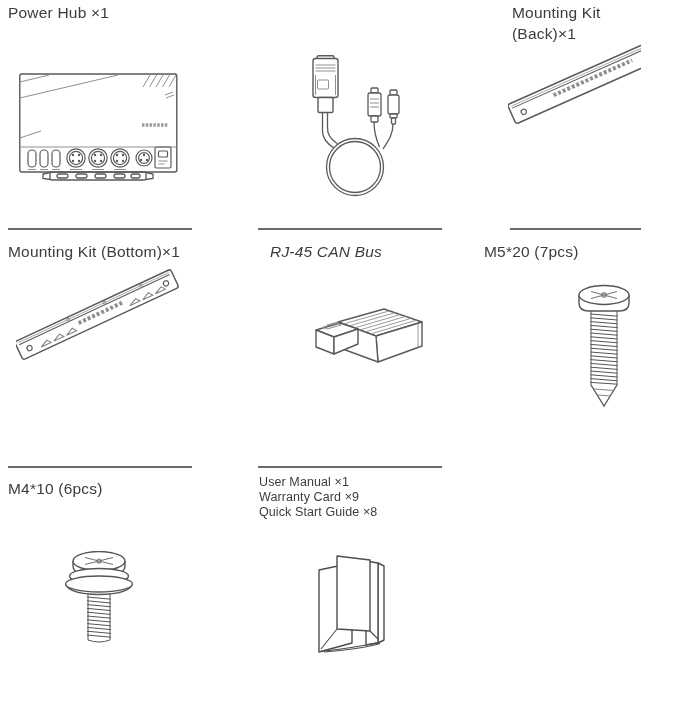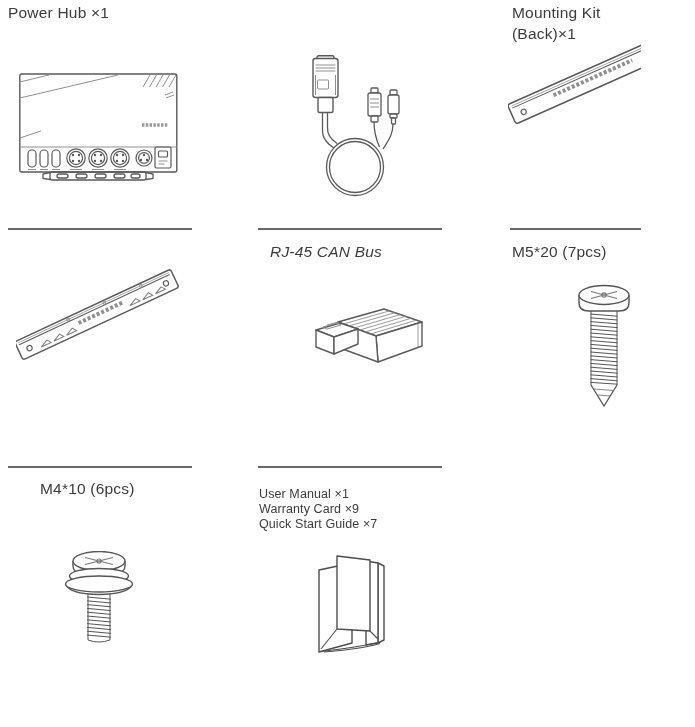--- a/index.html
+++ b/index.html
@@ -1,21 +1,21 @@
 <!DOCTYPE html>
 <html><head>
 <meta charset="utf-8">
 <style>
   html,body{margin:0;padding:0;background:#ffffff;}
   .page{
     position:relative;width:641px;height:727px;background:#ffffff;
     font-family:"Liberation Sans",sans-serif;color:#3c3c3c;overflow:hidden;
   }
   .label{position:absolute;font-size:15.5px;line-height:21px;letter-spacing:.2px;}
-  .label.small{font-size:12.5px;line-height:15px;letter-spacing:.1px;margin-top:12px;}
+  .label.small{font-size:12.5px;line-height:15px;letter-spacing:.1px;}
   .divider{position:absolute;height:2px;background:#6a6a6a;}
   .illus{position:absolute;}
   svg{display:block;}
 </style>
 </head>
 <body>
 
 <div class="page">
 
   <div class="label" style="left:8px;top:2px;">
@@ -141,24 +141,27 @@
         <circle cx="164" cy="-9" r="2.6" fill="none" stroke="#5a5a5a" stroke-width="1.2"></circle>
         <path d="M46,-11 h86" stroke="#8f8f8f" stroke-width="4" stroke-dasharray="3,2" fill="none"></path>
       </g>
     </svg>
   </div>
 
   <div class="divider" style="left:8px;top:228px;width:184px;"></div>
   <div class="divider" style="left:258px;top:228px;width:184px;"></div>
   <div class="divider" style="left:510px;top:228px;width:184px;"></div>
 
+  <div class="label" style="left:8px;top:241px;">
+    <div>Mounting Kit (Bottom)×1</div>
+  </div>
   <div class="label" style="left:270px;top:241px;font-style:italic;">
     <div>RJ-45 CAN Bus</div>
   </div>
-  <div class="label" style="left:512px;top:241px;">
+  <div class="label" style="left:484px;top:241px;">
     <div>M5*20 (7pcs)</div>
   </div>
 
   <div class="illus" style="left:16px;top:268px;">
     <svg width="175" height="102" viewBox="0 0 175 102">
       <g transform="translate(7,92) rotate(-25)">
         <rect x="0" y="-20" width="172" height="20" rx="2.5" fill="#ffffff" stroke="#5a5a5a" stroke-width="1.5"></rect>
         <path d="M3,-15.5 L169,-15.5" fill="none" stroke="#5a5a5a" stroke-width="1"></path>
         <path d="M3,-17.6 L169,-17.6" fill="none" stroke="#9a9a9a" stroke-width="0.8"></path>
         <circle cx="11" cy="-8" r="2.6" fill="none" stroke="#5a5a5a" stroke-width="1.2"></circle>
@@ -222,27 +225,27 @@
       <path d="M14,101 L27,122 L40,101" fill="#ffffff" stroke="#555555" stroke-width="1.3"></path>
       <g fill="none" stroke="#777777" stroke-width="0.9">
         <path d="M17,105 L37,106.5 M21,111 L33,112"></path>
       </g>
     </svg>
   </div>
 
   <div class="divider" style="left:8px;top:466px;width:184px;"></div>
   <div class="divider" style="left:258px;top:466px;width:184px;"></div>
 
-  <div class="label" style="left:8px;top:478px;margin-left:32px;">
+  <div class="label" style="left:8px;top:478px;">
     <div>M4*10 (6pcs)</div>
   </div>
   <div class="label small" style="left:259px;top:475px;">
     <div>User Manual ×1</div>
     <div>Warranty Card ×9</div>
-    <div>Quick Start Guide ×7</div>
+    <div>Quick Start Guide ×8</div>
   </div>
 
   <div class="illus" style="left:63px;top:551px;">
     <svg width="72" height="95" viewBox="0 0 72 95">
       <path d="M10,10 V15 Q10,22 20,22.5 H52 Q62,22 62,15 V10" fill="#ffffff" stroke="#555555" stroke-width="1.4"></path>
       <ellipse cx="36" cy="10" rx="26" ry="9.5" fill="#ffffff" stroke="#555555" stroke-width="1.4"></ellipse>
       <g fill="none" stroke="#777777" stroke-width="1.2">
         <path d="M22,6.5 L50,13.5 M50,6.5 L22,13.5"></path>
         <circle cx="36" cy="10" r="2"></circle>
       </g>

